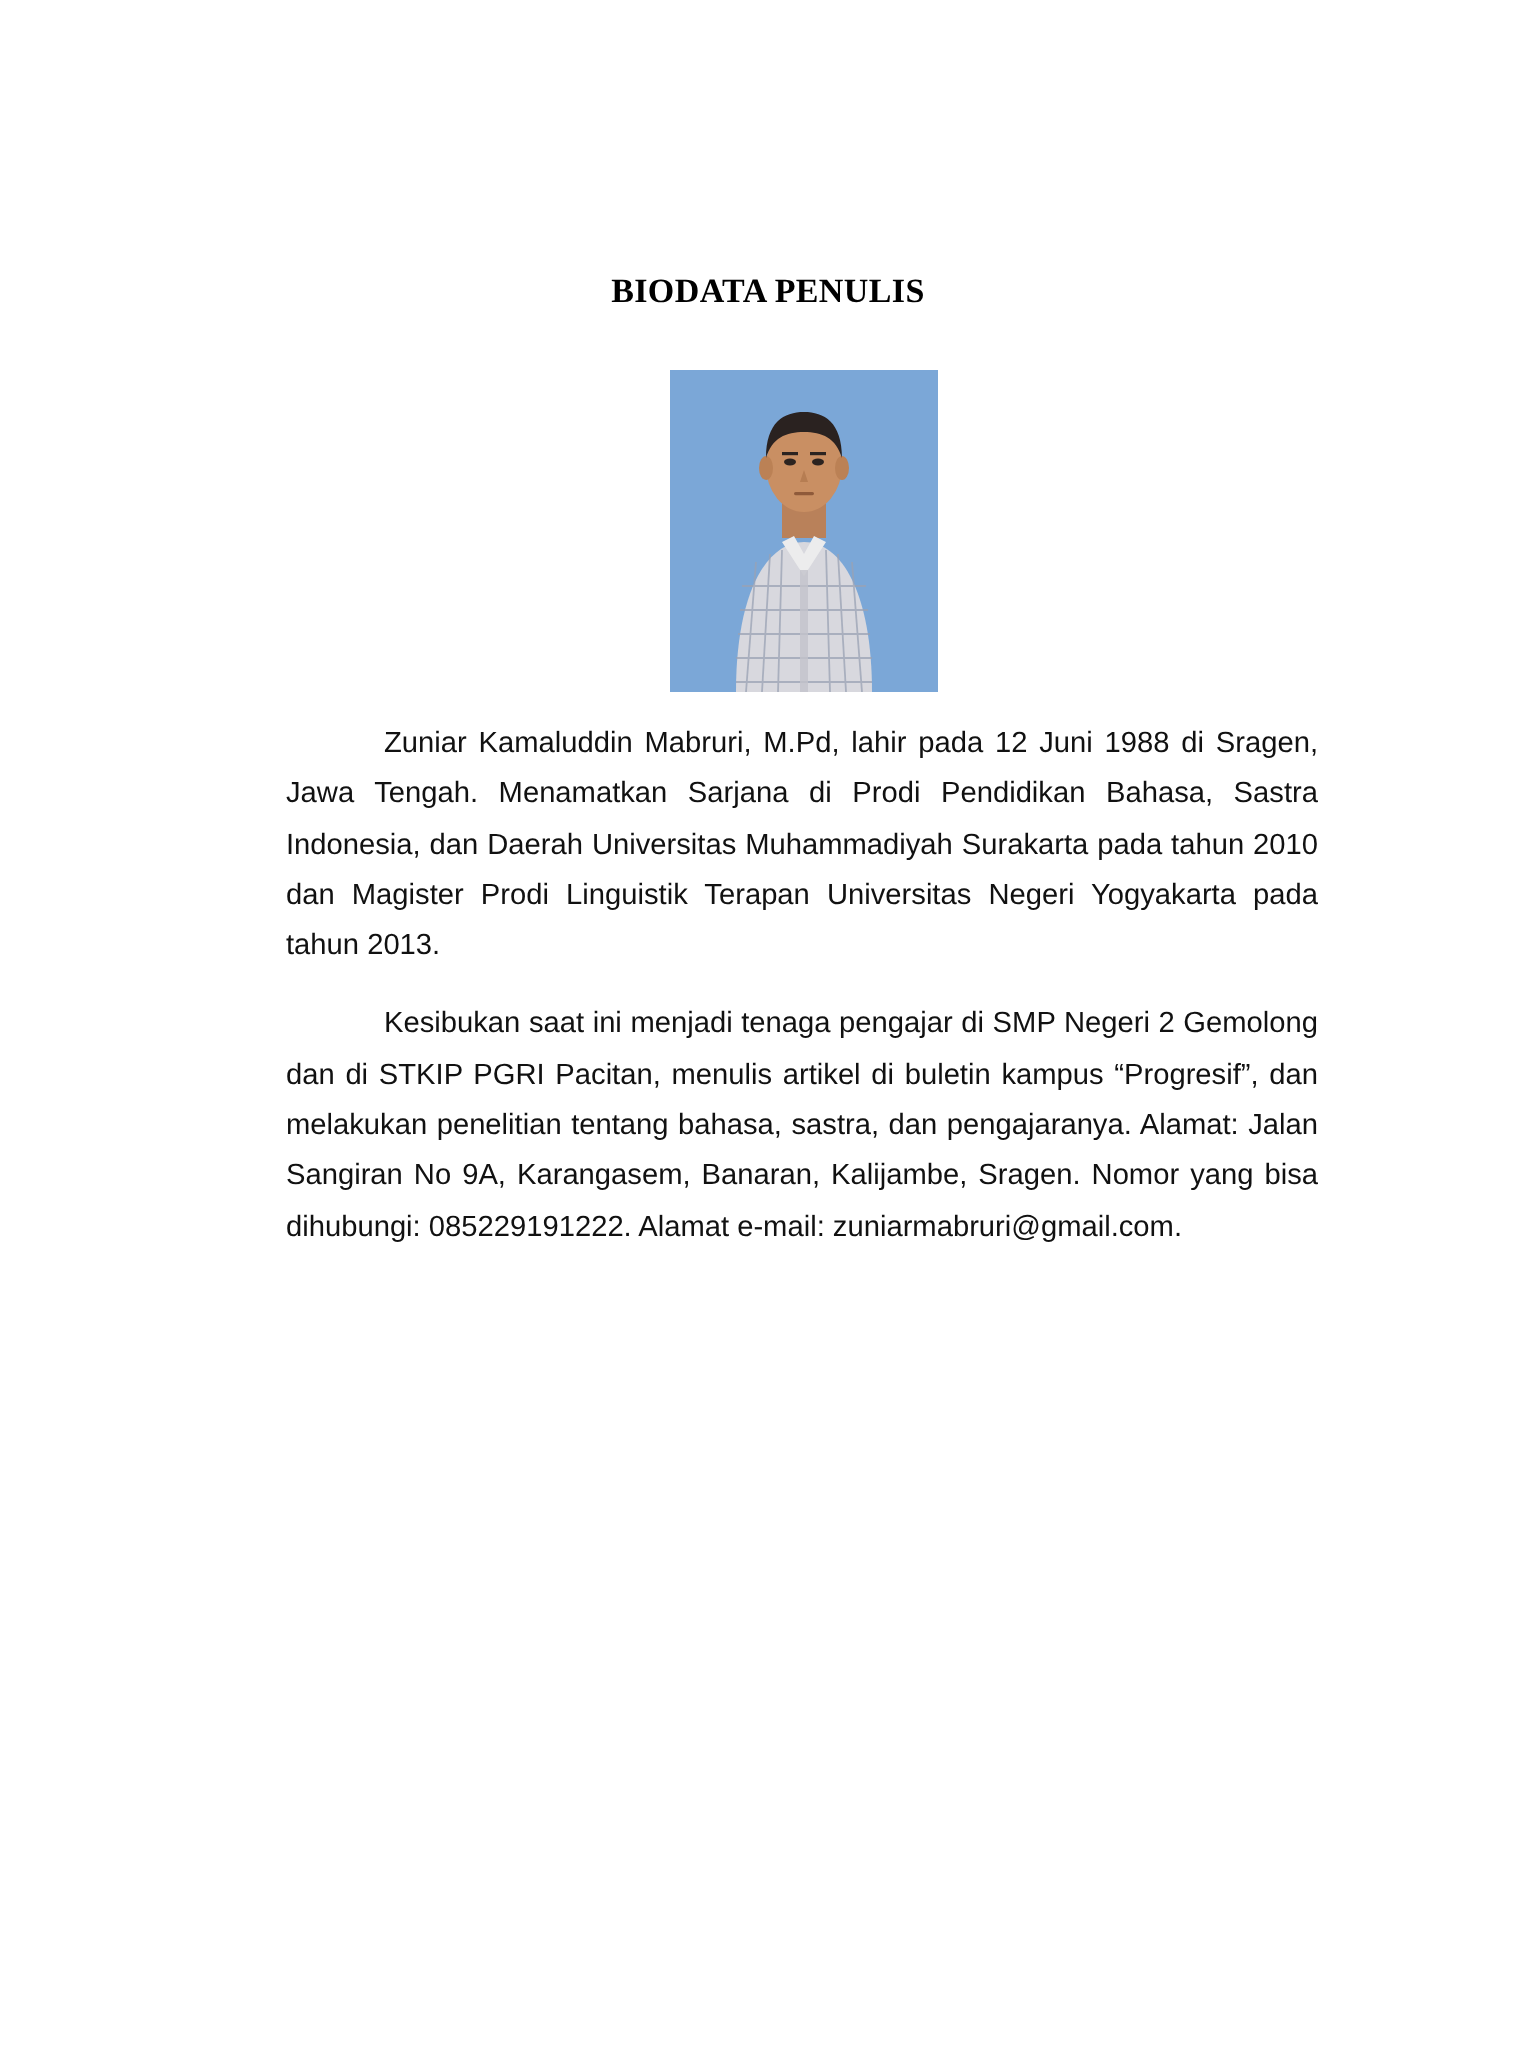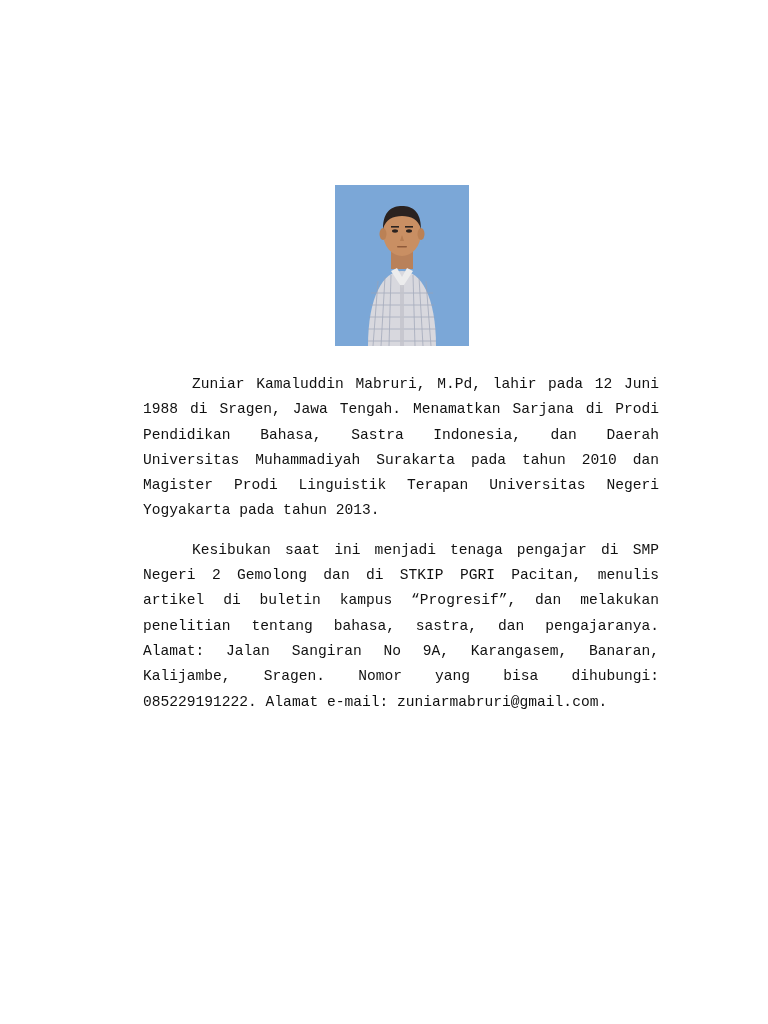--- a/index.html
+++ b/index.html
@@ -43,44 +43,45 @@
     overflow: hidden;
     background: #7ba7d7;
   }
   .photo-svg {
     display: block;
     width: 134px;
     height: 161px;
   }
   .body-text {
     position: absolute;
-    top: 372px;
+    top: 360px;
     left: 143px;
     width: 516px;
     font-size: 14.6px;
     line-height: 25.3px;
     text-align: justify;
-    font-family: Liberation Mono, monospace;
+    font-family: Liberation Sans, sans-serif;
     color: #111111;
   }
   .body-text p {
     margin: 0;
     text-indent: 49px;
     text-align: justify;
     text-justify: inter-word;
   }
   .body-text p + p {
     margin-top: 14px;
   }
 </style>
 </head>
 <body>
 
 <div class="page">
 
+  <div class="doc-title">BIODATA PENULIS</div>
 
   <div class="photo-wrap">
     <svg class="photo-svg" viewBox="0 0 134 161">
       <rect x="0" y="0" width="134" height="161" fill="#7ba7d7"></rect>
 
       <rect x="56" y="62" width="22" height="22" fill="#b9815a"></rect>
 
       <path d="M33 161 C33 112 48 86 67 86 C86 86 101 112 101 161 Z" fill="#d8d8de"></path>
 
       <g stroke="#9aa2b4" stroke-width="0.9" opacity="0.75">

